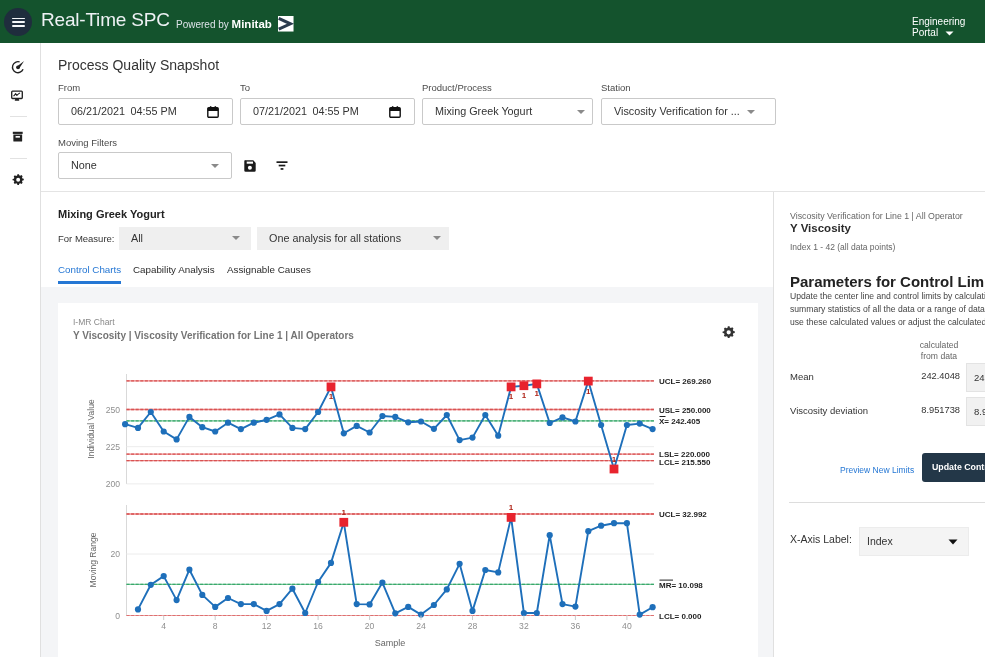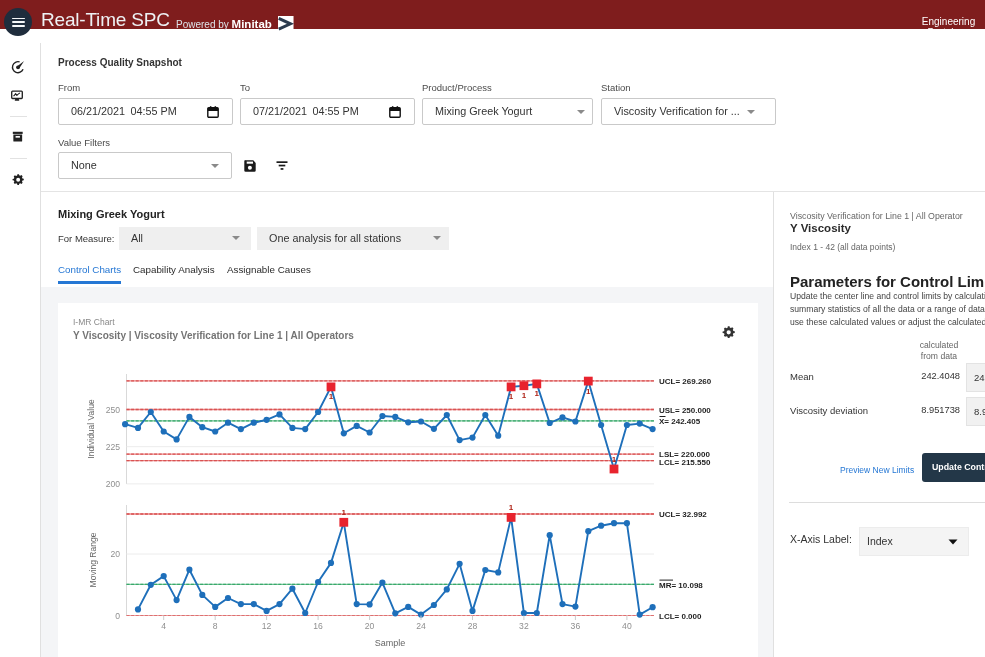--- a/index.html
+++ b/index.html
@@ -1,34 +1,34 @@
 <!DOCTYPE html>
 <html><head>
 <meta charset="utf-8">
 <style>
 * { margin:0; padding:0; box-sizing:border-box; }
 html,body { width:985px; height:657px; overflow:hidden; background:#fff;
   font-family:"Liberation Sans", sans-serif; }
 .abs { position:absolute; }
-#header { position:absolute; left:0; top:0; width:985px; height:29px; background:#7f1d1d;text-align:center; }
+#header { position:absolute; left:0; top:0; width:985px; height:43px; background:#14532d; }
 #hamb { position:absolute; left:4px; top:8px; width:28px; height:28px; border-radius:50%; background:#1f2d3d; }
 #hamb span { position:absolute; left:7.5px; width:13px; height:1.8px; background:#f5f7f9; border-radius:1px; }
 #title { position:absolute; left:41px; top:9px; color:#eef1f4; font-size:19px; letter-spacing:-0.2px; }
 #pow { position:absolute; left:176px; top:16px; color:#dde2e8; font-size:10px; }
 #pow b { font-size:11.5px; color:#fff; }
 #eport { position:absolute; left:880px; top:16px; color:#fff; font-size:10px;margin-left:32px; }
 #eport svg { vertical-align:0px; margin-left:7px; }
 #sidebar { position:absolute; left:0; top:43px; width:41px; height:614px; background:#fff; border-right:1px solid #e0e0e0; }
 #sidebar .div { position:absolute; left:10px; width:17px; height:1px; background:#e2e2e2; }
 #filterbar { position:absolute; left:41px; top:43px; width:944px; height:149px; background:#fff; border-bottom:1px solid #e4e4e4; }
 .flabel { position:absolute; font-size:9.5px; color:#4a4a4a; }
 .finput { position:absolute; top:55px; height:26.5px; border:1px solid #c9c9c9; border-radius:2px; background:#fff;
   font-size:10.8px; color:#333; line-height:24.5px; padding-left:12px; }
 .fcaret { position:absolute; top:11px; width:0; height:0; border-left:4px solid transparent; border-right:4px solid transparent; border-top:4.5px solid #8a8a8a; }
-#pqs { position:absolute; left:17px; top:14px; font-size:10px; font-weight:bold; color:#333; }
+#pqs { position:absolute; left:17px; top:14px; font-size:14px; font-weight:normal; color:#333; }
 #leftcol { position:absolute; left:41px; top:192px; width:732px; height:465px; background:#fff; }
 #grayzone { position:absolute; left:0; top:95px; width:732px; height:370px; background:#f4f5f7; }
 #card { position:absolute; left:17px; top:16px; width:700px; height:354px; background:#fff; }
 #mgy { position:absolute; left:17px; top:16px; font-size:11px; font-weight:bold; color:#222; }
 .gsel { position:absolute; top:35px; height:23px; background:#efefef; font-size:10.8px; color:#333; line-height:23px; padding-left:12px; }
 #formeasure { position:absolute; left:17px; top:41px; font-size:9.5px; color:#333; }
 .tab { position:absolute; top:72px; font-size:9.8px; color:#2b2b2b; }
 #tab1 { left:17px; color:#2577d4; }
 #tabline { position:absolute; left:17px; top:89px; width:63px; height:3px; background:#2577d4; }
 #rpanel { position:absolute; left:773px; top:192px; width:212px; height:465px; background:#fff; border-left:1px solid #e0e0e0; }
@@ -99,21 +99,21 @@
   <div class="finput" style="left:199px;width:175px">07/21/2021 04:55 PM
     <svg class="abs" style="left:148px;top:7px" width="12" height="12" viewBox="0 0 12 12">
         <rect x="0.8" y="1.8" width="10.4" height="9.4" rx="1" fill="none" stroke="#111" stroke-width="1.4"></rect>
         <rect x="0.8" y="1.8" width="10.4" height="3.2" fill="#111"></rect>
         <rect x="2.9" y="0.2" width="1.5" height="2.2" fill="#111"></rect>
         <rect x="7.6" y="0.2" width="1.5" height="2.2" fill="#111"></rect>
       </svg>
   </div>
   <div class="finput" style="left:381px;width:171px">Mixing Greek Yogurt<i class="fcaret" style="left:154px"></i></div>
   <div class="finput" style="left:560px;width:175px">Viscosity Verification for ...<i class="fcaret" style="left:145px"></i></div>
-  <div class="flabel" style="left:17px;top:94px">Value Filters</div>
+  <div class="flabel" style="left:17px;top:94px">Moving Filters</div>
   <div class="finput" style="left:17px;top:109px;width:174px">None<i class="fcaret" style="left:152px"></i></div>
   <svg class="abs" style="left:203px;top:117px" width="12" height="12" viewBox="0 0 12 12">
     <path d="M1.3,0.3 h8 L11.7,3 v7.4 a1.3,1.3 0 0 1 -1.3,1.3 h-8.8 a1.3,1.3 0 0 1 -1.3,-1.3 v-9.1 a1.3,1.3 0 0 1 1.3,-1.3 z" fill="#1a1a1a"></path>
     <rect x="2.7" y="1.6" width="6.3" height="2.1" fill="#fff"></rect>
     <circle cx="5.9" cy="7.8" r="2" fill="#fff"></circle>
   </svg>
   <svg class="abs" style="left:235px;top:118px" width="12" height="10" viewBox="0 0 12 10">
     <rect x="0.5" y="0.3" width="11" height="1.7" fill="#1a1a1a"></rect>
     <rect x="2.7" y="3.7" width="6.6" height="1.7" fill="#1a1a1a"></rect>
     <rect x="4.6" y="7.1" width="2.8" height="1.7" fill="#1a1a1a"></rect>

